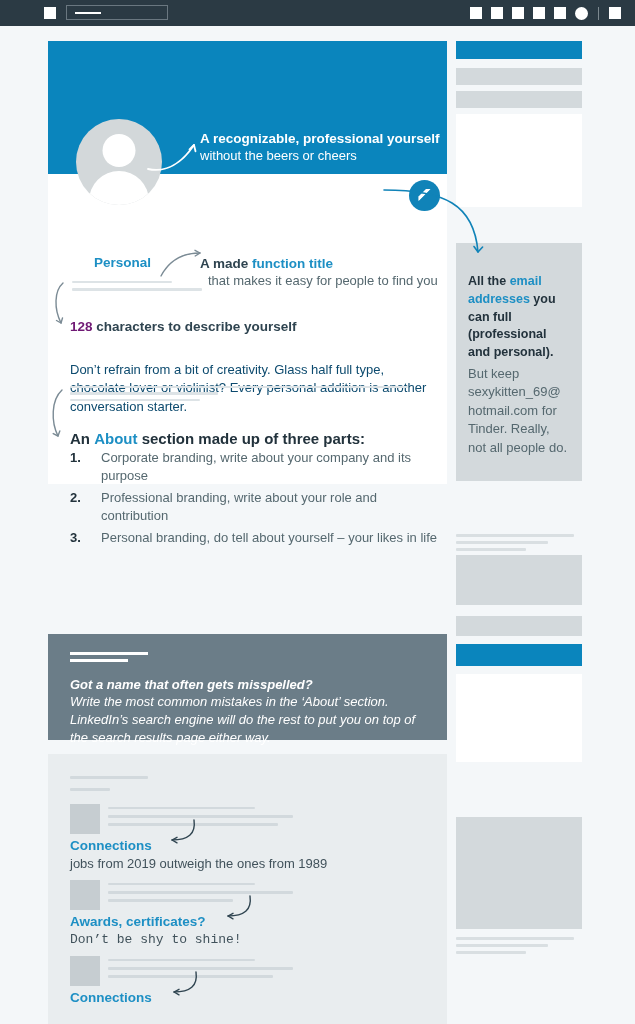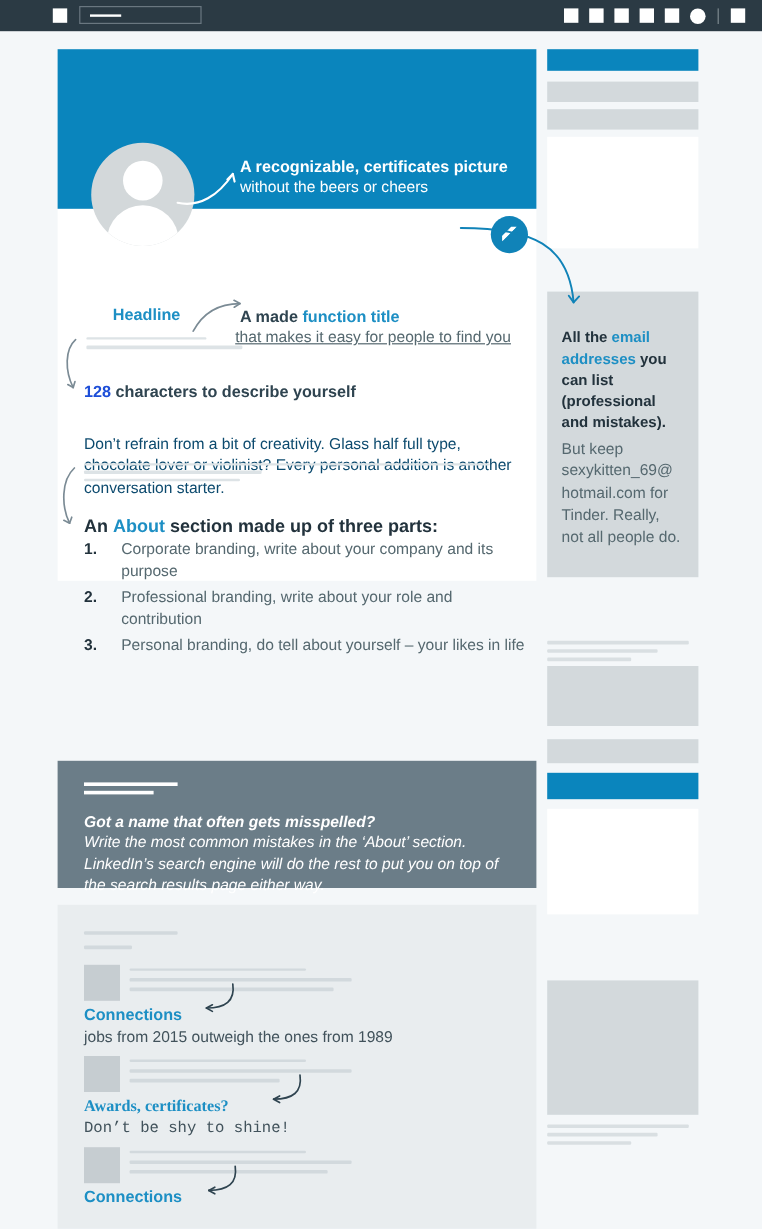--- a/index.html
+++ b/index.html
@@ -55,24 +55,24 @@
     background:#1083b8;
   }
   .edit-badge svg{position:absolute;left:0;top:0;}
 
   .headline-lbl{
     position:absolute;left:46px;top:214px;color:#1d8fc4;font-size:13.5px;font-weight:bold;
   }
   .ph{background:#dde3e6;position:absolute;border-radius:1px;}
   .fn-title{position:absolute;left:152px;top:215px;color:#2f4450;font-size:13.5px;font-weight:bold;}
   .fn-title b{color:#1d8fc4;font-weight:bold;}
-  .fn-sub{position:absolute;left:148px;top:231px;width:240px;color:#55686f;font-size:13px;line-height:1.37;text-decoration:underline;}
+  .fn-sub{position:absolute;left:160px;top:231px;width:240px;color:#55686f;font-size:13px;line-height:1.37;}
 
   .char-head{position:absolute;left:22px;top:278px;color:#2f4450;font-size:13.5px;font-weight:bold;}
-  .char-head b{color:#1d4ed8;}
+  .char-head b{color:#701a75;}
   .char-body{position:absolute;left:22px;top:294px;width:360px;color:#0c4a6e;font-size:13px;line-height:1.42;margin-top:26px;}
 
   .about-head{position:absolute;left:22px;top:393px;color:#22323c;font-size:15px;font-weight:bold;}
   .about-head b{color:#1d8fc4;}
   .about-list{position:absolute;left:22px;top:410px;width:375px;margin:0;padding:0;list-style:none;}
   .about-list li{position:relative;padding-left:31px;color:#55686f;font-size:13px;line-height:1.42;margin-bottom:3px;}
   .about-list li .num{position:absolute;left:0;top:0;color:#22323c;font-weight:bold;font-size:13px;}
 
   
   .ovl{position:absolute;left:0;top:0;pointer-events:none;}
@@ -136,32 +136,32 @@
     <div class="avatar">
       <div class="avatar-head"></div>
       <div class="avatar-body"></div>
     </div>
 
     <svg class="arrow-hero" viewBox="0 0 60 42">
       <path d="M2 36 C20 40, 36 30, 48 12" fill="none" stroke="#ffffff" stroke-width="1.8" stroke-linecap="round"></path>
       <path d="M48 12 L43.5 16.5 M48 12 L49.5 18.3" fill="none" stroke="#ffffff" stroke-width="1.8" stroke-linecap="round"></path>
     </svg>
 
-    <div class="hero-head">A recognizable, certificates picture</div>
+    <div class="hero-head">A recognizable, professional yourself</div>
     <div class="hero-sub">without the beers or cheers</div>
 
     <div class="edit-badge">
       <svg width="31" height="31" viewBox="0 0 31 31">
         <path d="M21.5 9 L9.5 21 L9.5 16.5 L17 9 Z" fill="#ffffff"></path>
         <path d="M9.5 21.5 L15 21.5 L21.8 14.7 L21.8 9.4 Z" fill="#ffffff" opacity="0"></path>
         <path d="M20.8 9.6 L9.8 20.6 L9.8 16.9 L17.1 9.6 Z" fill="#ffffff"></path>
       </svg>
     </div>
 
-    <div class="headline-lbl">Headline</div>
+    <div class="headline-lbl">Personal</div>
     <div class="ph" style="left:24px;top:240px;width:100px;height:2px;"></div>
     <div class="ph" style="left:24px;top:247px;width:130px;height:3px;"></div>
 
     <div class="fn-title">
       <span>A made </span><b>function title</b>
     </div>
     <div class="fn-sub">that makes it easy for people to find you</div>
 
     <svg class="ovl" style="left:110px;top:208px;width:52px;height:30px;" viewBox="0 0 52 30">
       <path d="M3 27 C12 10, 26 4, 42 4" fill="none" stroke="#7b8b95" stroke-width="1.4" stroke-linecap="round"></path>
@@ -210,27 +210,27 @@
 
     <div class="thumb" style="left:22px;top:50px;"></div>
     <div class="bph" style="left:60px;top:53px;width:147px;height:2px;"></div>
     <div class="bph" style="left:60px;top:61px;width:185px;height:3px;"></div>
     <div class="bph" style="left:60px;top:69px;width:170px;height:3px;"></div>
     <div class="sec-title" style="left:22px;top:84px;">Connections</div>
     <svg class="ovl" style="left:116px;top:64px;width:36px;height:28px;" viewBox="0 0 36 28">
       <path d="M30 2 C32 16, 24 22, 8 22" fill="none" stroke="#2f4450" stroke-width="1.4" stroke-linecap="round"></path>
       <path d="M8 22 L13 19.3 M8 22 L13 24.8" fill="none" stroke="#2f4450" stroke-width="1.4" stroke-linecap="round"></path>
     </svg>
-    <div class="sec-text" style="left:22px;top:101px;width:360px;">jobs from 2015 outweigh the ones from 1989</div>
+    <div class="sec-text" style="left:22px;top:101px;width:360px;">jobs from 2019 outweigh the ones from 1989</div>
 
     <div class="thumb" style="left:22px;top:126px;"></div>
     <div class="bph" style="left:60px;top:129px;width:147px;height:2px;"></div>
     <div class="bph" style="left:60px;top:137px;width:185px;height:3px;"></div>
     <div class="bph" style="left:60px;top:145px;width:125px;height:3px;"></div>
-    <div class="sec-title" style="left:22px;top:160px;font-family:Liberation Serif, serif;">Awards, certificates?</div>
+    <div class="sec-title" style="left:22px;top:160px;">Awards, certificates?</div>
     <svg class="ovl" style="left:172px;top:140px;width:36px;height:28px;" viewBox="0 0 36 28">
       <path d="M30 2 C32 16, 24 22, 8 22" fill="none" stroke="#2f4450" stroke-width="1.4" stroke-linecap="round"></path>
       <path d="M8 22 L13 19.3 M8 22 L13 24.8" fill="none" stroke="#2f4450" stroke-width="1.4" stroke-linecap="round"></path>
     </svg>
     <div class="sec-text" style="left:22px;top:177px;width:360px;font-family:Liberation Mono, monospace;">Don’t be shy to shine!</div>
 
     <div class="thumb" style="left:22px;top:202px;"></div>
     <div class="bph" style="left:60px;top:205px;width:147px;height:2px;"></div>
     <div class="bph" style="left:60px;top:213px;width:185px;height:3px;"></div>
     <div class="bph" style="left:60px;top:221px;width:165px;height:3px;"></div>
@@ -244,21 +244,21 @@
   </div>
 </div>
 
 <div class="side-col">
   <div class="sb sb-blue" style="top:0;width:126px;height:18px;"></div>
   <div class="sb sb-gray" style="top:27px;width:126px;height:17px;"></div>
   <div class="sb sb-gray" style="top:50px;width:126px;height:17px;"></div>
   <div class="sb sb-white" style="top:73px;width:126px;height:93px;"></div>
 
   <div class="sb sb-gray" style="top:202px;width:126px;height:238px;">
-    <div class="sbox-text sb-h" style="top:30px;"><span>All the </span><b>email addresses</b><span> you can list (professional and mistakes).</span></div>
+    <div class="sbox-text sb-h" style="top:30px;"><span>All the </span><b>email addresses</b><span> you can full (professional and personal).</span></div>
     <div class="sbox-text sb-p" style="top:122px;">But keep sexykitten_69@ hotmail.com for Tinder. Really, not all people do.</div>
   </div>
 
   <svg class="ovl" style="left:-74px;top:143px;width:120px;height:78px;" viewBox="0 0 120 78">
     <path d="M2 6 C62 6, 92 20, 96 68" fill="none" stroke="#1083b8" stroke-width="1.6" stroke-linecap="round"></path>
     <path d="M96 68 L92 62.5 M96 68 L100.6 63" fill="none" stroke="#1083b8" stroke-width="1.6" stroke-linecap="round"></path>
   </svg>
 
   <div class="sline" style="top:493px;left:0;width:118px;height:3px;"></div>
   <div class="sline" style="top:500px;left:0;width:92px;height:3px;"></div>

